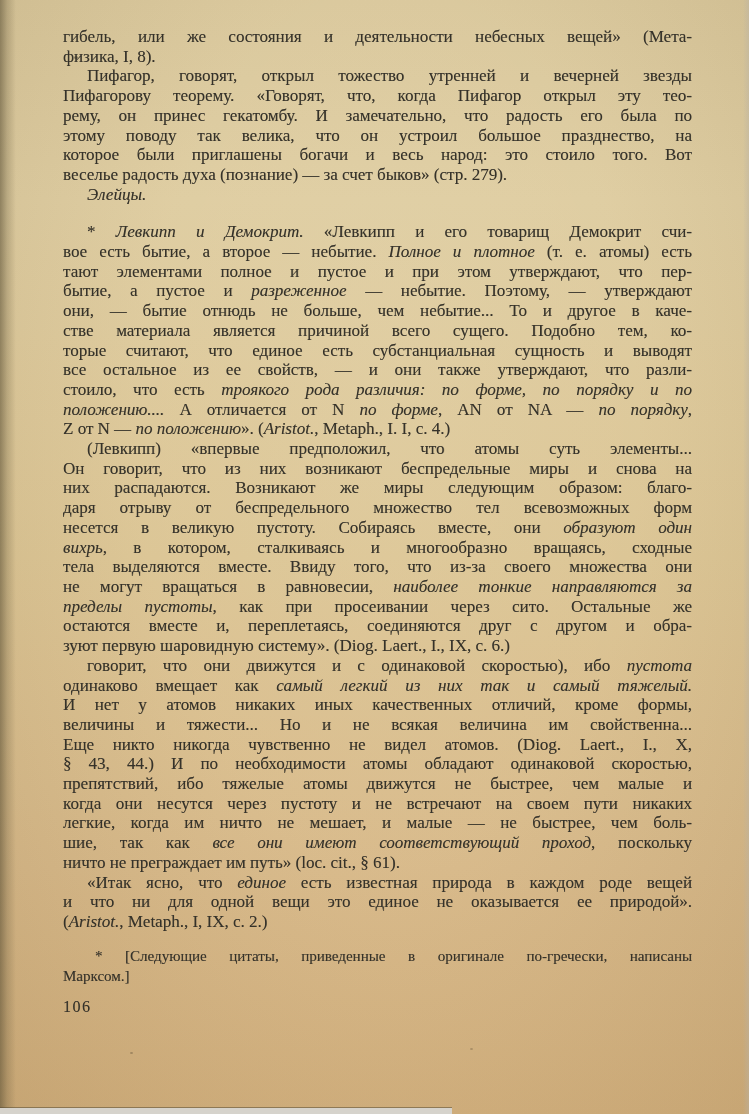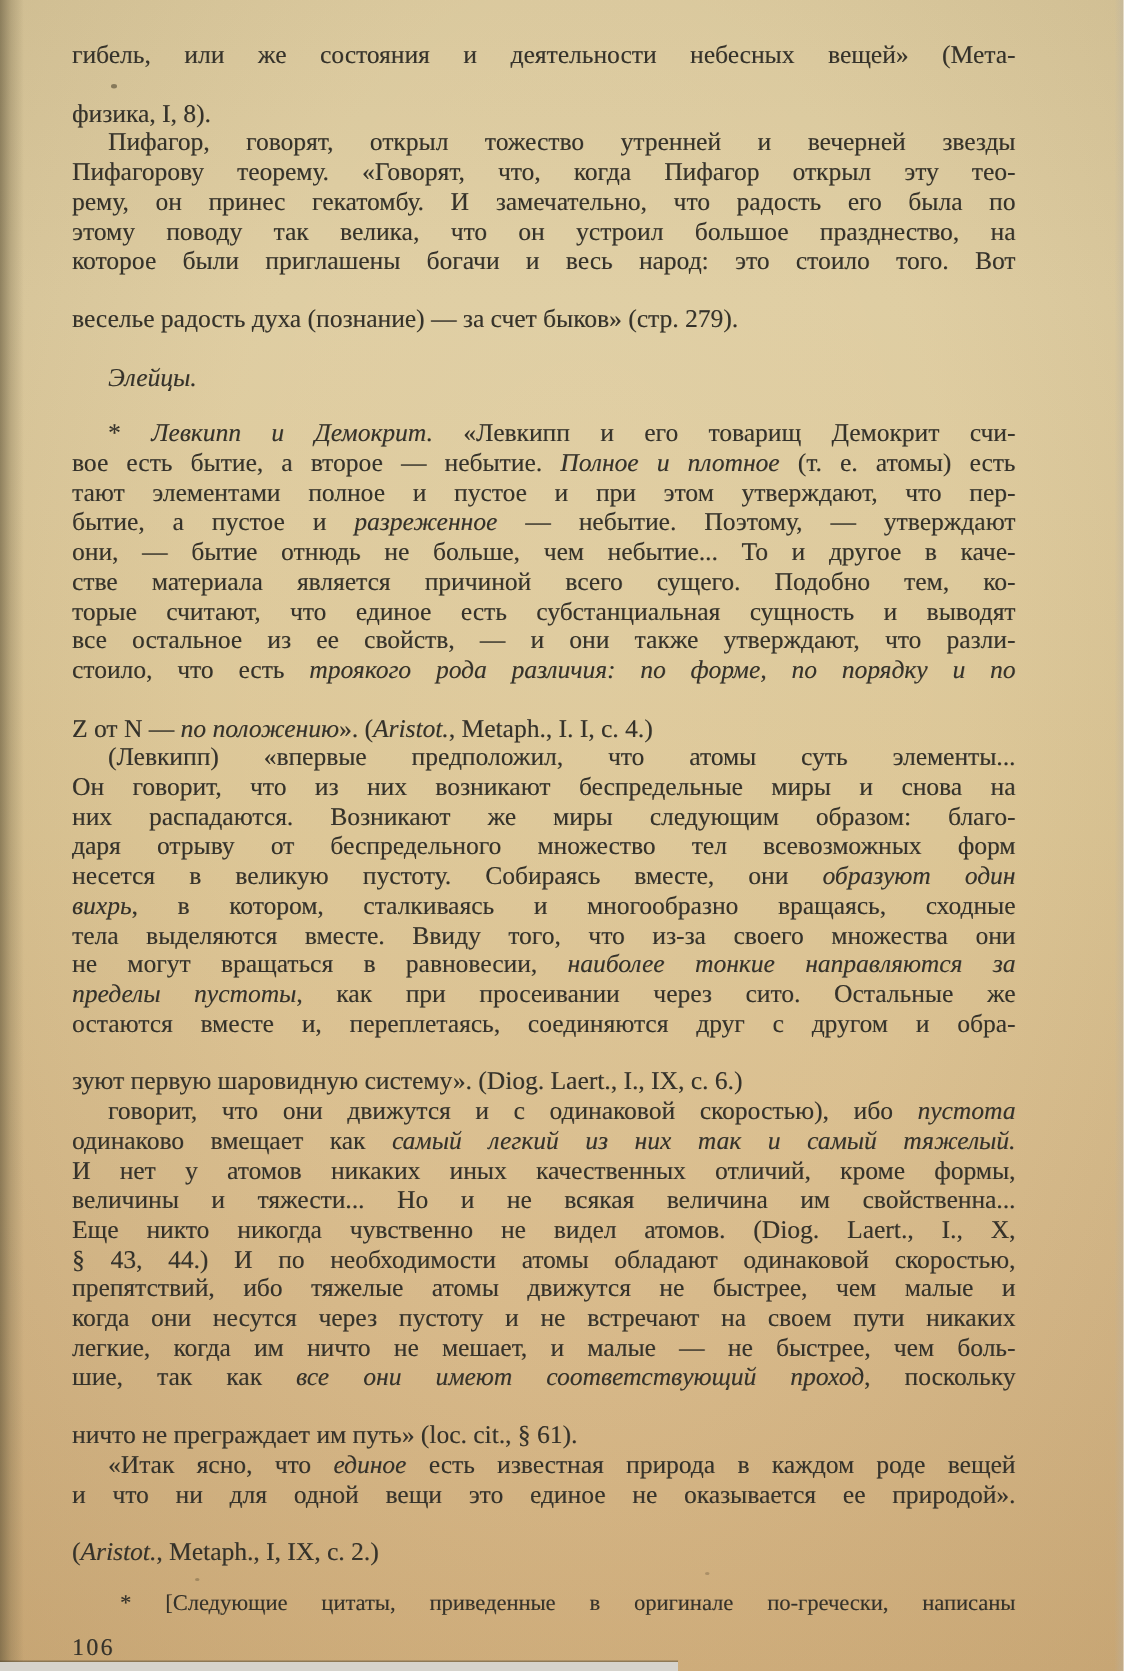--- a/index.html
+++ b/index.html
@@ -15,26 +15,26 @@
   .right-edge{position:absolute;right:0;top:0;width:6px;height:100%;
     background:linear-gradient(270deg,rgba(185,178,165,0.45),rgba(185,178,165,0));}
   .bottom-strip{position:absolute;left:0;bottom:0;width:452px;height:6px;
     background:#d6d3cc;box-shadow:0 -1px 0 rgba(80,70,48,0.5);}
   .speck{position:absolute;border-radius:50%;background:rgba(70,60,40,0.55);}
   .speck.s1{left:74px;top:56px;width:4px;height:3px;}
   .speck.s2{left:130px;top:1052px;width:3px;height:2px;opacity:.6;}
   .speck.s3{left:470px;top:1048px;width:3px;height:2px;opacity:.5;}
 
   .text-block{
-    position:absolute;left:48px;top:27px;width:629px;
+    position:absolute;left:63px;top:27px;width:629px;
     color:#35322a;font-size:17px;line-height:19.7px;
     text-shadow:0.3px 0.3px 0 rgba(46,42,34,0.35);
   }
   .line{text-align:justify;text-align-last:justify;white-space:normal;}
-  .line.last{text-align-last:left;margin-top:19px;}
+  .line.last{text-align-last:left;}
   .para.indent > .line:first-child{text-indent:24px;}
   .para.gap{margin-top:18px;}
   .it{font-style:italic;}
 
   .footnote{margin-top:14px;font-size:15px;line-height:20.5px;}
   .footnote .line:first-child{text-indent:32px;}
   .page-number{margin-top:10px;font-size:16px;letter-spacing:1.5px;}
 </style>
 </head>
 <body>
@@ -66,20 +66,21 @@
       <div class="para indent gap">
         <div class="line"><span>* </span><span class="it">Левкипп и Демокрит.</span><span> «Левкипп и его товарищ Демокрит счи-</span></div>
         <div class="line"><span>вое есть бытие, а второе — небытие. </span><span class="it">Полное и плотное</span><span> (т. е. атомы) есть</span></div>
         <div class="line"><span>тают элементами полное и пустое и при этом утверждают, что пер-</span></div>
         <div class="line"><span>бытие, а пустое и </span><span class="it">разреженное</span><span> — небытие. Поэтому, — утверждают</span></div>
         <div class="line"><span>они, — бытие отнюдь не больше, чем небытие... То и другое в каче-</span></div>
         <div class="line"><span>стве материала является причиной всего сущего. Подобно тем, ко-</span></div>
         <div class="line"><span>торые считают, что единое есть субстанциальная сущность и выводят</span></div>
         <div class="line"><span>все остальное из ее свойств, — и они также утверждают, что разли-</span></div>
         <div class="line"><span>стоило, что есть </span><span class="it">троякого рода различия: по форме, по порядку и по</span></div>
+        <div class="line"><span class="it">положению....</span><span> А отличается от N </span><span class="it">по форме</span><span>, AN от NA — </span><span class="it">по порядку</span><span>,</span></div>
         <div class="line last"><span>Z от N — </span><span class="it">по положению</span><span>». (</span><span class="it">Aristot.</span><span>, Metaph., I. I, с. 4.)</span></div>
       </div>
       <div class="para indent">
         <div class="line"><span>(Левкипп) «впервые предположил, что атомы суть элементы...</span></div>
         <div class="line"><span>Он говорит, что из них возникают беспредельные миры и снова на</span></div>
         <div class="line"><span>них распадаются. Возникают же миры следующим образом: благо-</span></div>
         <div class="line"><span>даря отрыву от беспредельного множество тел всевозможных форм</span></div>
         <div class="line"><span>несется в великую пустоту. Собираясь вместе, они </span><span class="it">образуют один</span></div>
         <div class="line"><span class="it">вихрь</span><span>, в котором, сталкиваясь и многообразно вращаясь, сходные</span></div>
         <div class="line"><span>тела выделяются вместе. Ввиду того, что из-за своего множества они</span></div>
@@ -102,17 +103,18 @@
         <div class="line last"><span>ничто не преграждает им путь» (loc. cit., § 61).</span></div>
       </div>
       <div class="para indent">
         <div class="line"><span>«Итак ясно, что </span><span class="it">единое</span><span> есть известная природа в каждом роде вещей</span></div>
         <div class="line"><span>и что ни для одной вещи это единое не оказывается ее природой».</span></div>
         <div class="line last"><span>(</span><span class="it">Aristot.</span><span>, Metaph., I, IX, с. 2.)</span></div>
       </div>
     </div>
   <div class="footnote" id="footnote">
       <div class="line"><span>* [Следующие цитаты, приведенные в оригинале по-гречески, написаны</span></div>
+      <div class="line last"><span>Марксом.]</span></div>
     </div>
   <div class="page-number">106</div>
 </div>
 
 <div class="bottom-strip"></div>
 
 </body></html>

